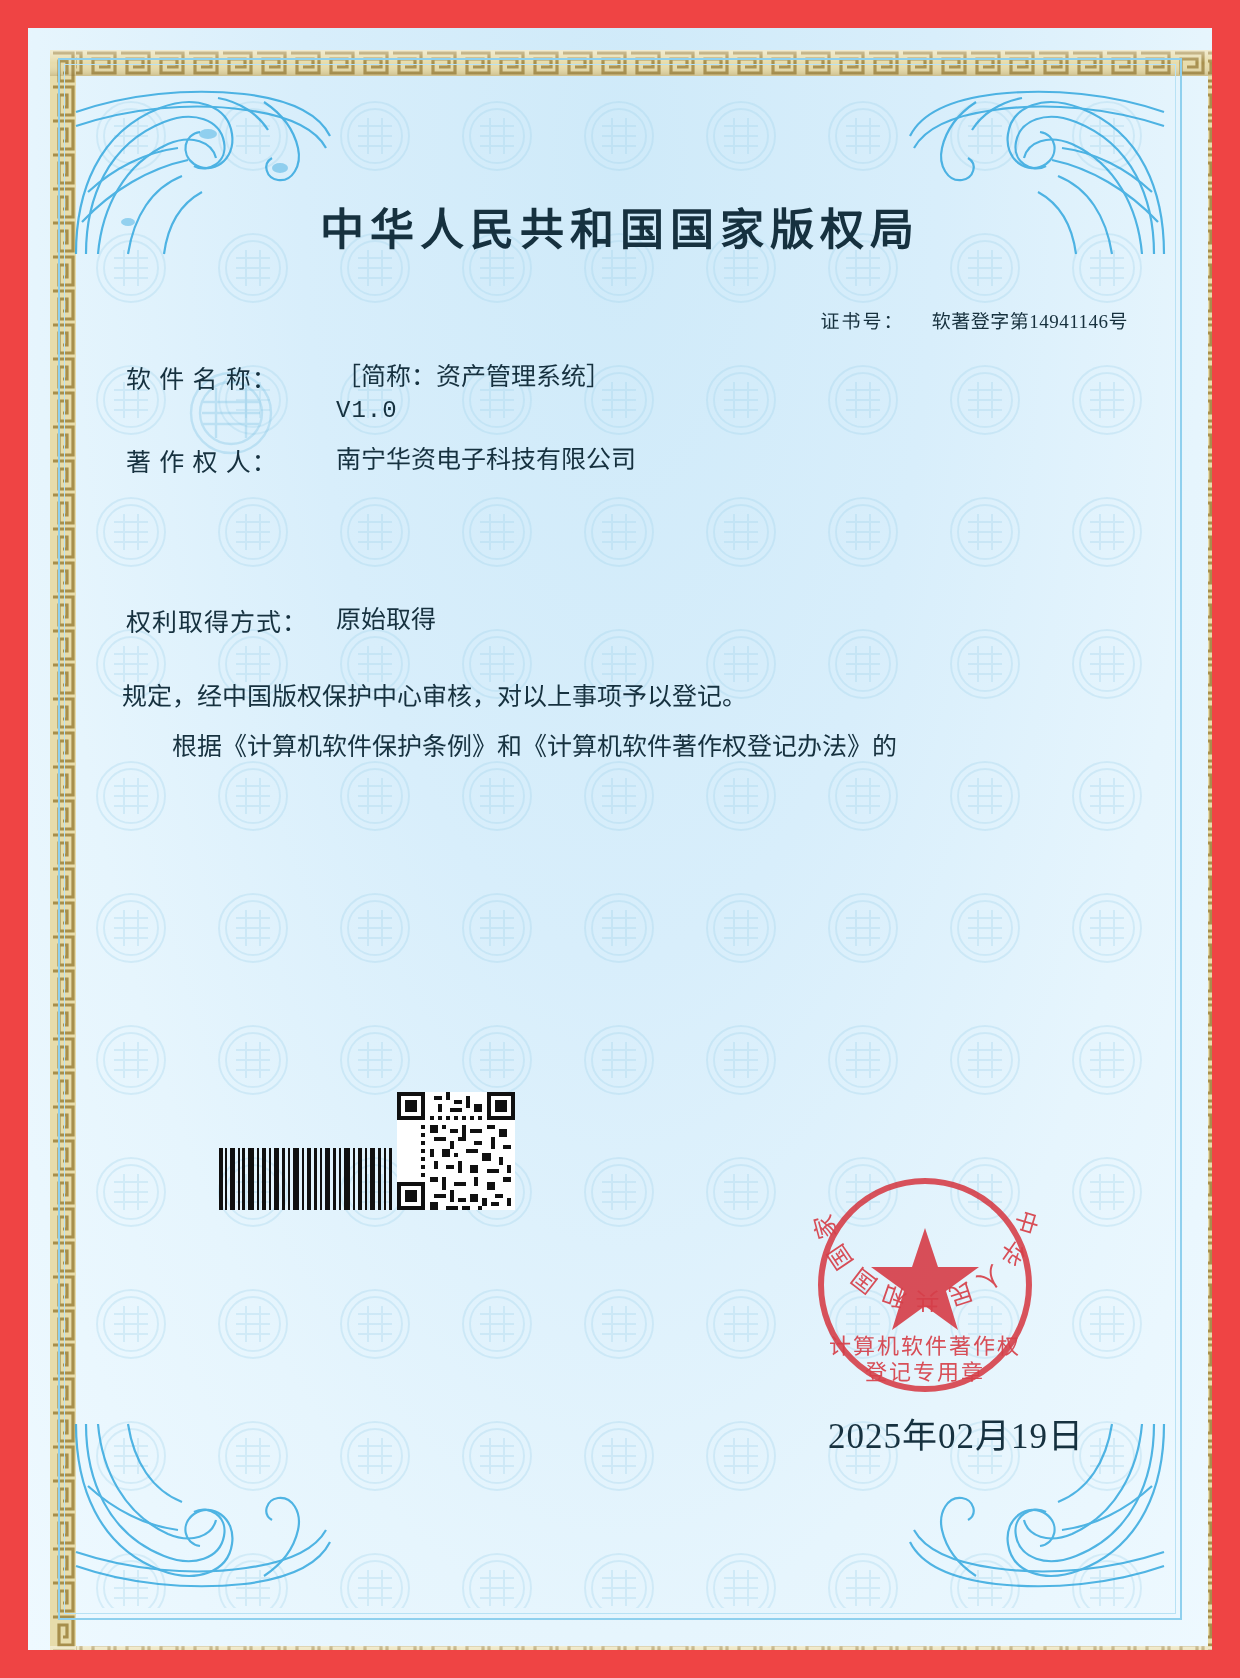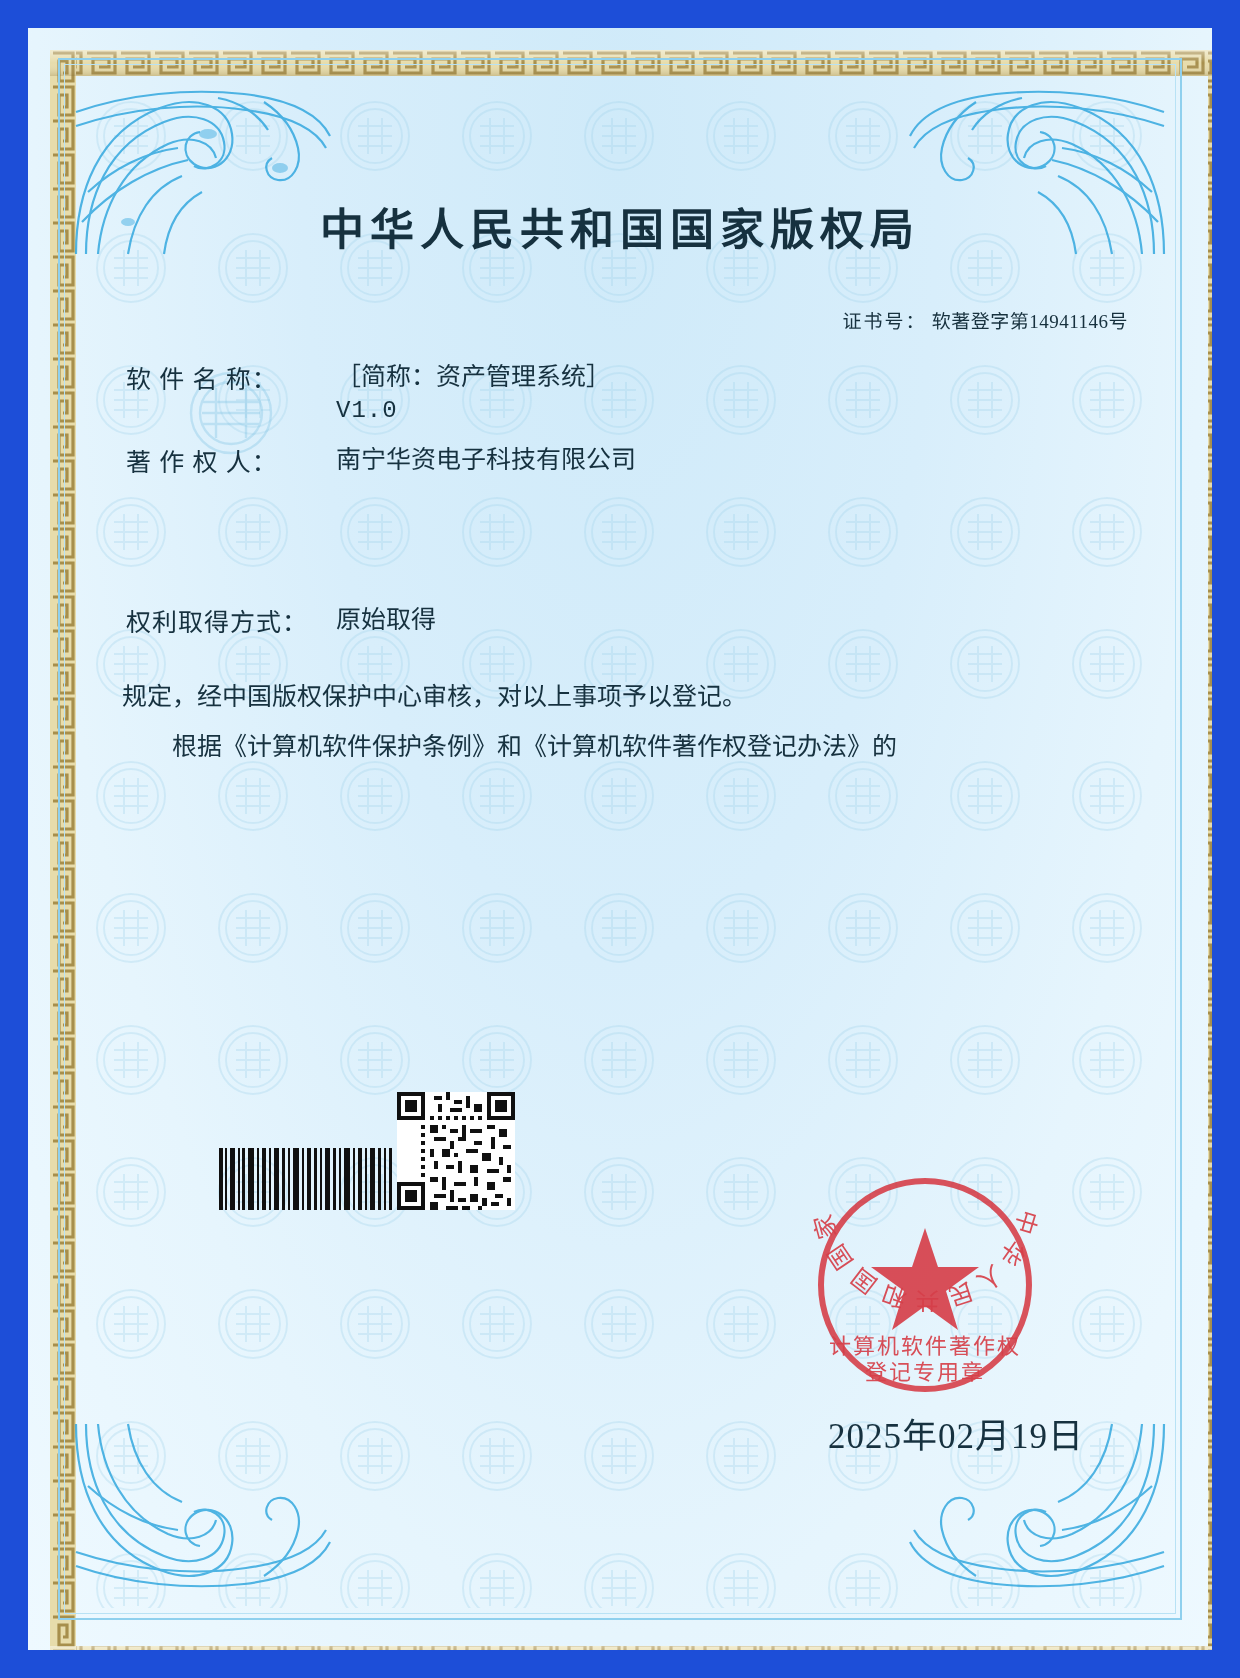--- a/index.html
+++ b/index.html
@@ -12,21 +12,21 @@
     height: 1678px;
     font-family: "Liberation Serif", "DejaVu Serif", serif;
     overflow: hidden;
   }
 
   
   .page {
     position: relative;
     width: 1240px;
     height: 1678px;
-    background: #1d4ed8;
+    background: #ef4444;
     box-sizing: border-box;
   }
 
   
   .cert {
     position: absolute;
     left: 28px;
     top: 28px;
     width: 1184px;
     height: 1622px;
@@ -107,21 +107,21 @@
 
   .cert-no {
     margin-top: 44px;
     text-align: right;
     padding-right: 14px;
     font-size: 19px;
     color: #17313e;
     letter-spacing: .5px;
   }
   .cert-no .label { letter-spacing: 2px; }
-  .cert-no .value { font-family: "Liberation Serif", serif; }
+  .cert-no .value { margin-left: 22px; font-family: "Liberation Serif", serif; }
 
   .fields {
     margin-top: 26px;
     padding-left: 28px;
   }
   .field-row {
     display: flex;
     align-items: flex-start;
     margin-bottom: 14px;
   }

